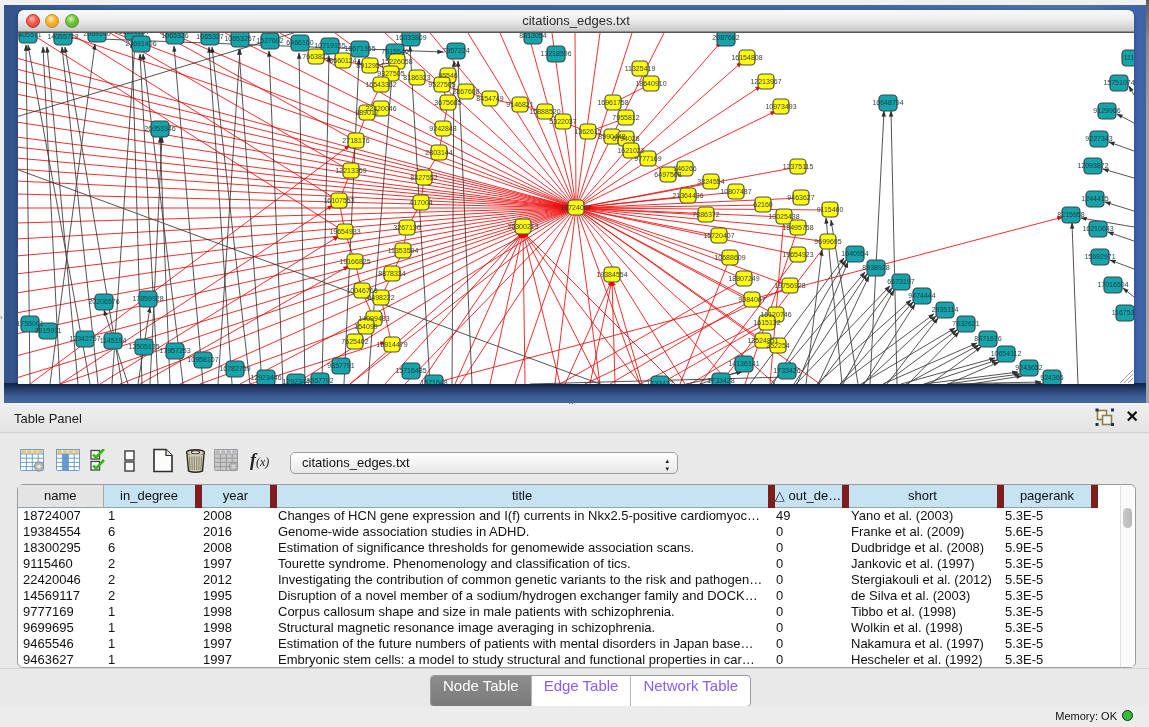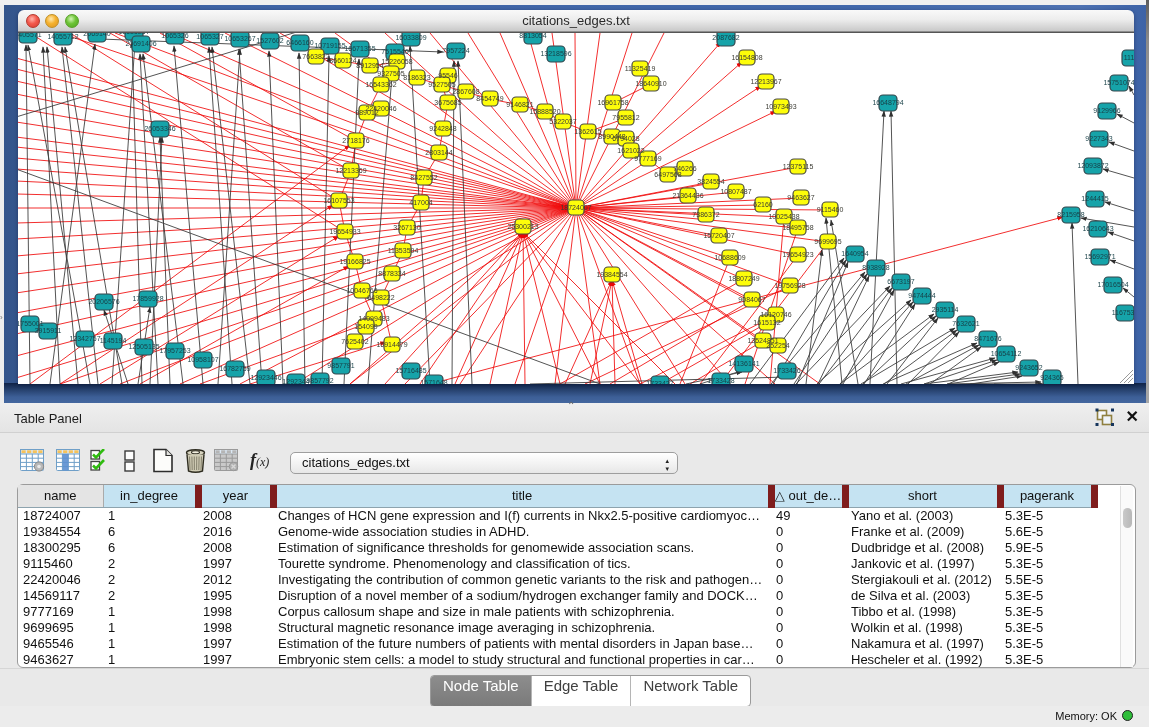--- a/index.html
+++ b/index.html
@@ -28,21 +28,21 @@
 #tblwrap{position:absolute;left:17px;top:484px;width:1119px;height:184px;background:#fff;border:1px solid #9b9b9b;border-radius:6px}
 table{border-collapse:collapse;table-layout:fixed;width:1076px;font-size:13px}
 th{height:22px;background:#c5e3f2;border-right:7px solid #7f1d1d;border-bottom:1px solid #8da3ae;font-weight:normal;color:#111;font-size:13px}
 th.c1{background:#e4e4e4;border-right:1px solid #aaa}
 td{height:16px;padding:0 0 0 5px;color:#111;white-space:nowrap;overflow:hidden}
 .c1{width:85px}.c2{width:95px}.c3{width:75px}.c4{width:498px}.c5{width:74px}.c6{width:155px}.c7{width:94px}
 td.c6{padding-left:6px}
 #scroll{position:absolute;right:2px;top:1px;width:13px;height:181px;background:#fafafa;border-left:1px solid #e0e0e0}
 #thumb{position:absolute;left:1.5px;top:22px;width:9px;height:20px;background:linear-gradient(90deg,#c9c9c9,#b8b8b8);border-radius:5px}
 #tabs{position:absolute;left:430px;top:675px;height:32px;display:flex;border:1px solid #9a9a9a;border-radius:4px;overflow:hidden;font-size:15px;background:#fff}
-#tabs div{padding:1px 12px 0;line-height:18px;color:#404040}
+#tabs div{padding:1px 12px 0;line-height:18px;color:#8b5cf6}
 #tabs div.sel{background:linear-gradient(180deg,#8d8d8d,#7a7a7a);color:#fff}
 #tabs div + div{border-left:1px solid #b5b5b5}
 #statusbar{position:absolute;left:0;top:706px;width:1149px;height:21px;background:#ececec}
 #mem{position:absolute;right:32px;top:4px;font-size:11px;color:#111}
 #memdot{position:absolute;right:16px;top:4px;width:11px;height:11px;border-radius:50%;background:#2fbe3a;border:1px solid #222}
 #graph{position:absolute;left:0;top:0}
 #hline{position:absolute;left:0;top:668px;width:1149px;height:1px;background:#d6d6d6}
 </style></head>
 <body>
 <div id="app">

